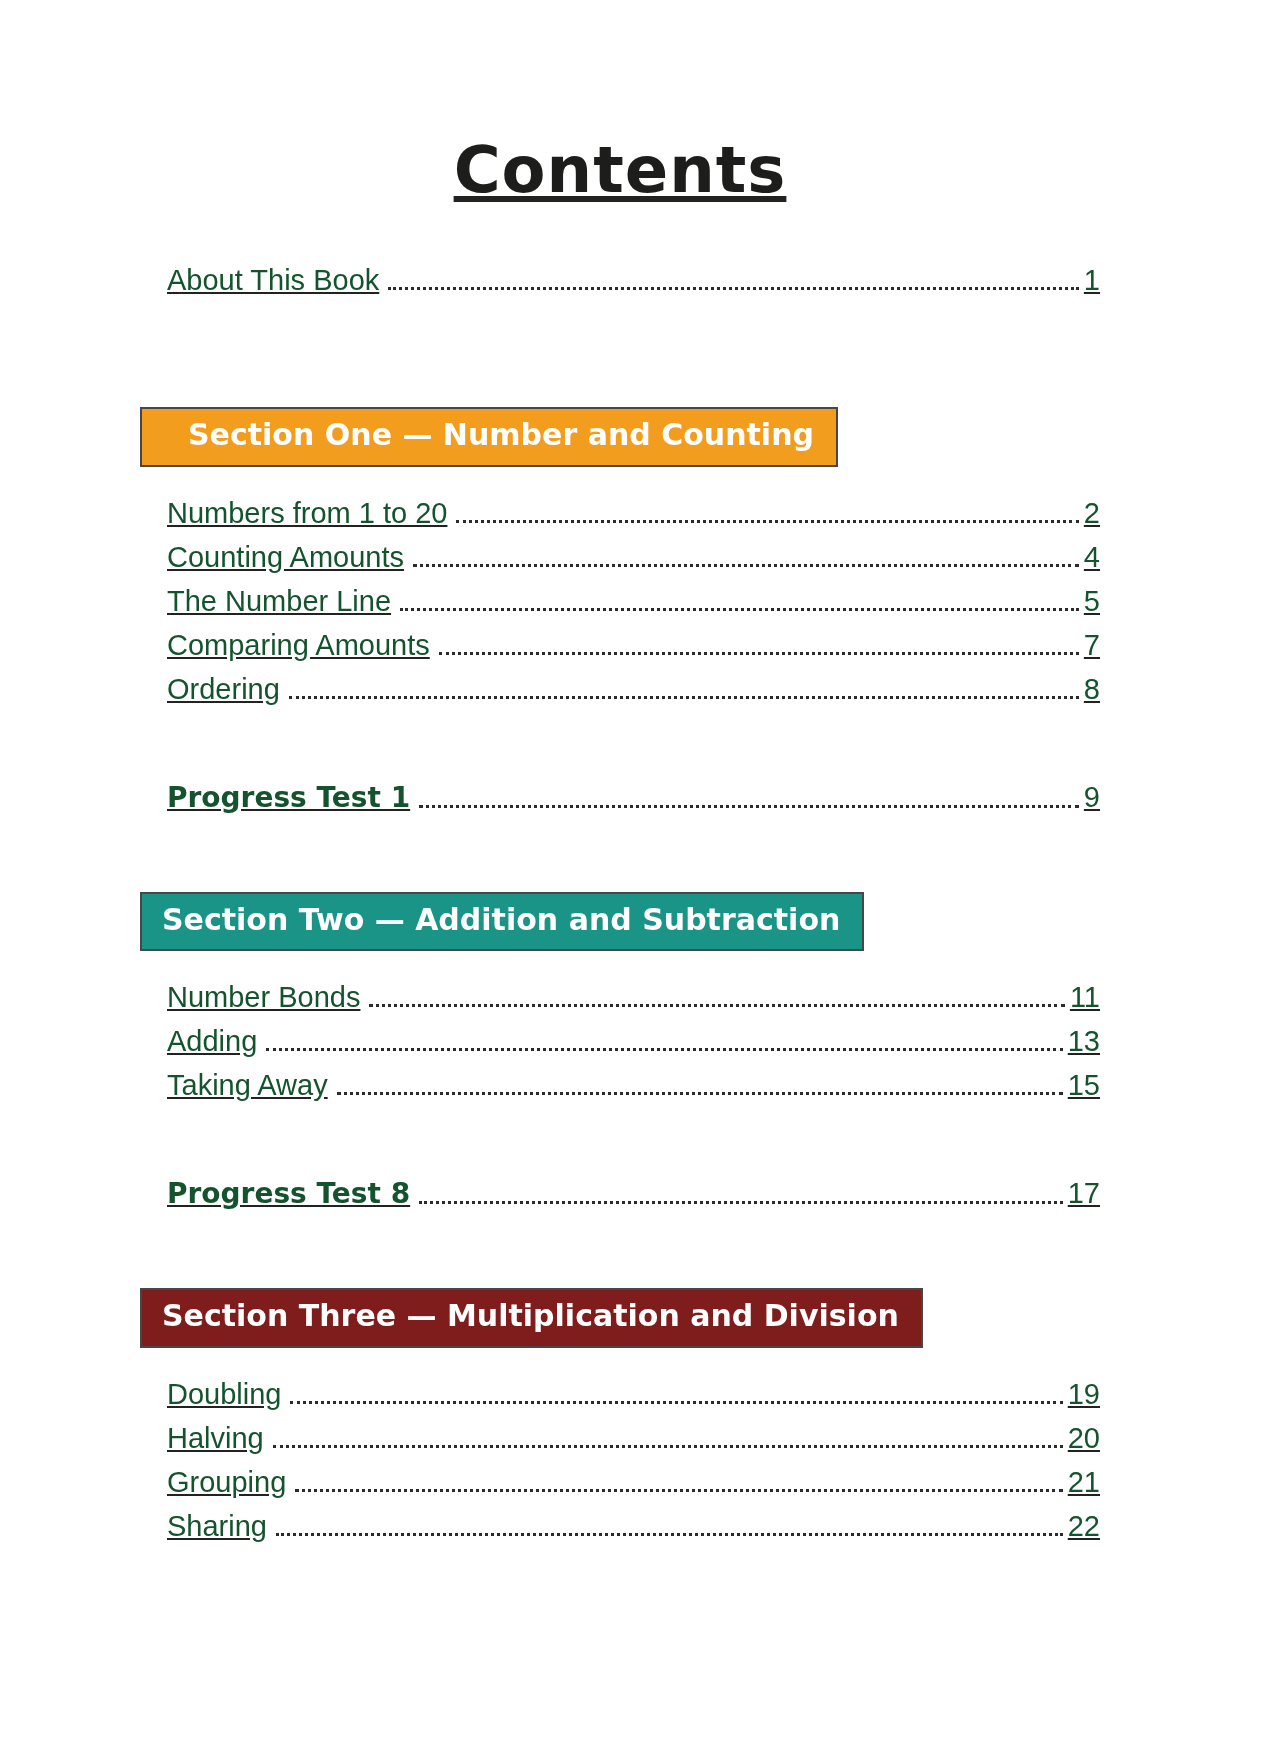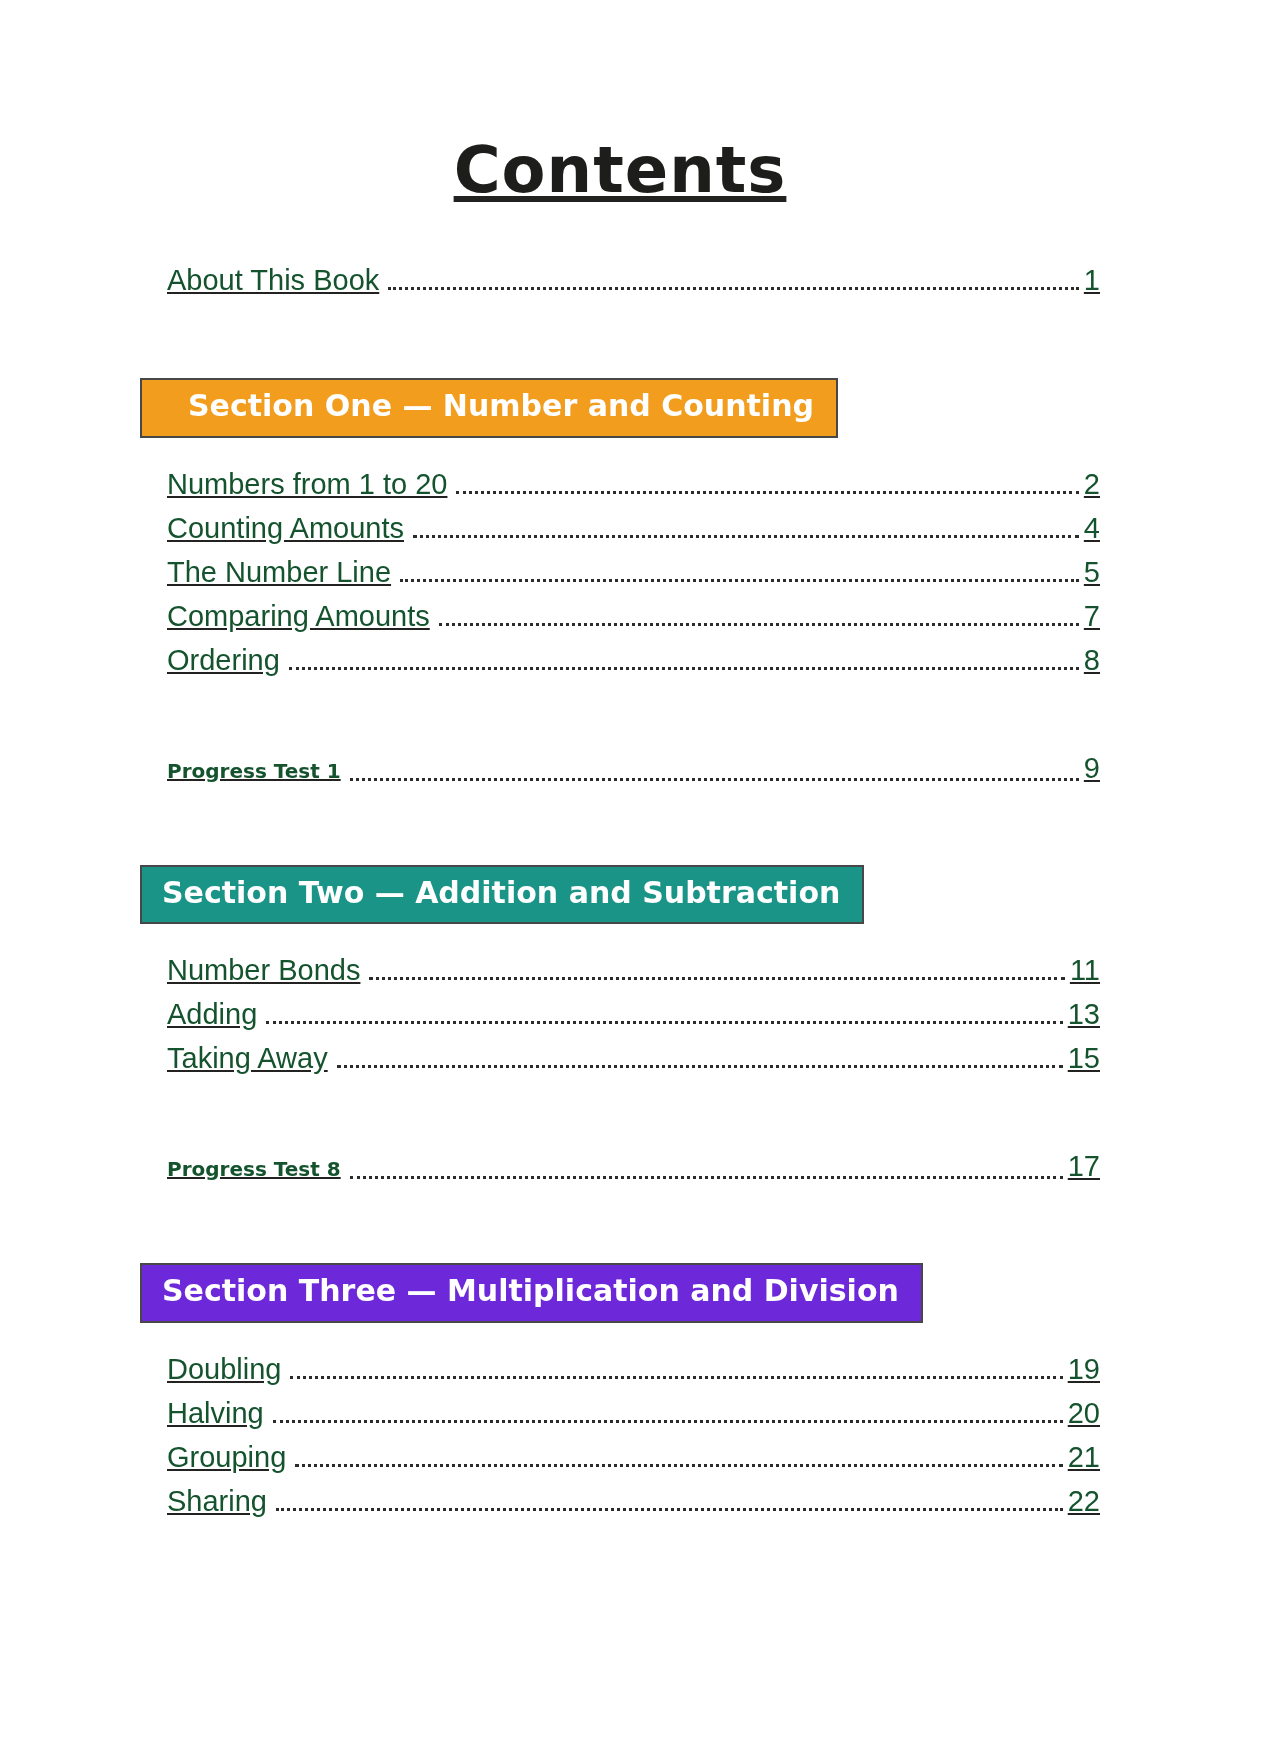--- a/index.html
+++ b/index.html
@@ -46,35 +46,35 @@
     border-bottom: 3.2px dotted #2b2b29;
     min-width: 30px;
   }
   .toc-page { white-space: nowrap; }
   .progress-row {
     margin-top: 64px;
   }
   .progress-row .toc-label {
     font-weight: 700;
     font-family: "DejaVu Sans", "Liberation Sans", sans-serif;
-    font-size: 20px;
+    font-size: 28px;
   }
   .section-banner {
     display: inline-block;
     margin-top: 72px;
     padding: 9px 22px 12px 20px;
     border: 2px solid #47474a;
     font-family: "DejaVu Sans", sans-serif;
     font-size: 30px;
     font-weight: 700;
     color: #ffffff;
     line-height: 1.15;
     white-space: nowrap;
   }
-  .banner-gap-first { margin-top: 76px; padding-left: 46px; }
+  .banner-gap-first { margin-top: 105px; padding-left: 46px; }
   .entries { margin-top: 24px; }
 </style>
 </head>
 <body>
 
 <div class="page">
   <div class="content">
 
     <h1 class="doc-title">Contents</h1>
 
@@ -142,21 +142,21 @@
         <span class="toc-page">15</span>
       </div>
     </div>
     <div class="toc-row progress-row">
       <span class="toc-label">Progress Test 8</span>
       <span class="leader"></span>
       <span class="toc-page">17</span>
     </div>
 
     
-    <div class="section-banner" style="background-color: #6d28d9;">
+    <div class="section-banner" style="background-color: #7f1d1d;">
       <span>Section Three — Multiplication and Division</span>
     </div>
     <div class="entries">
       <div class="toc-row">
         <span class="toc-label">Doubling</span>
         <span class="leader"></span>
         <span class="toc-page">19</span>
       </div>
       <div class="toc-row">
         <span class="toc-label">Halving</span>

